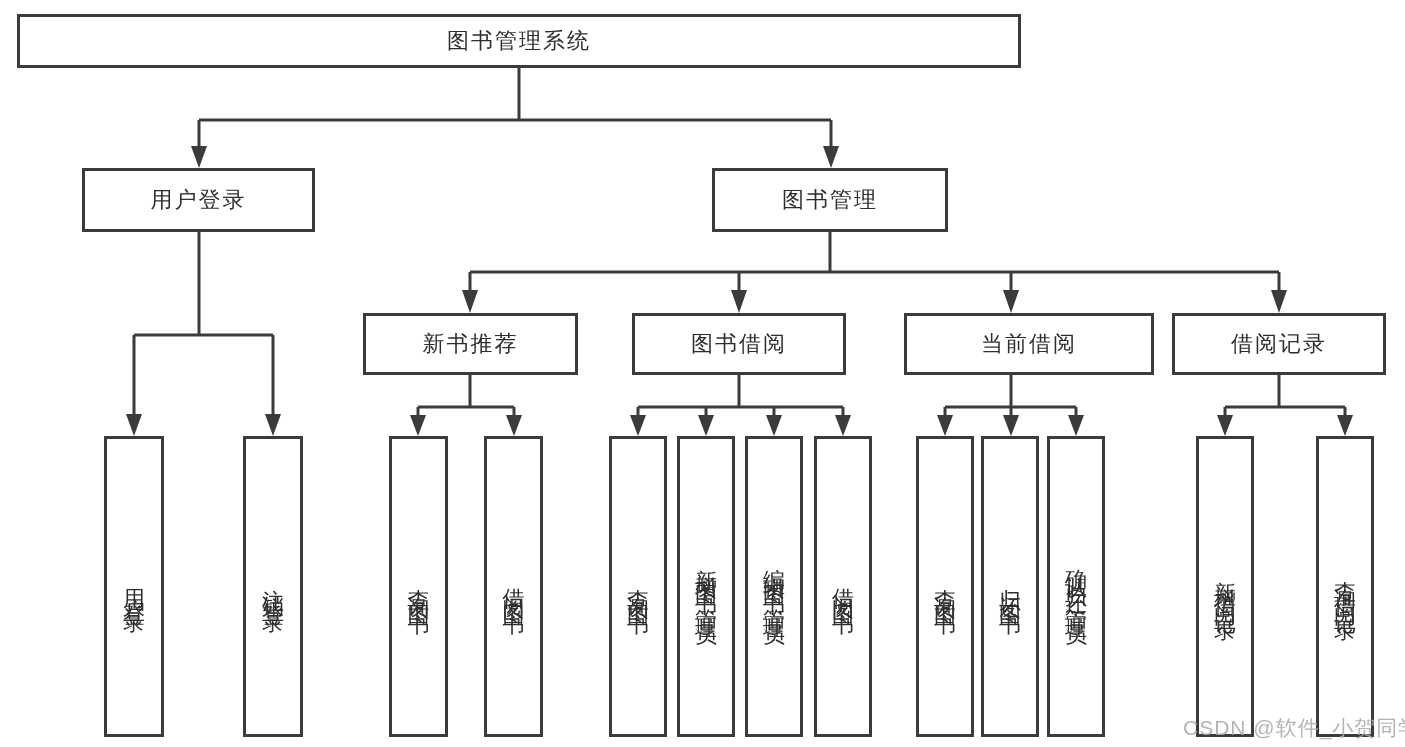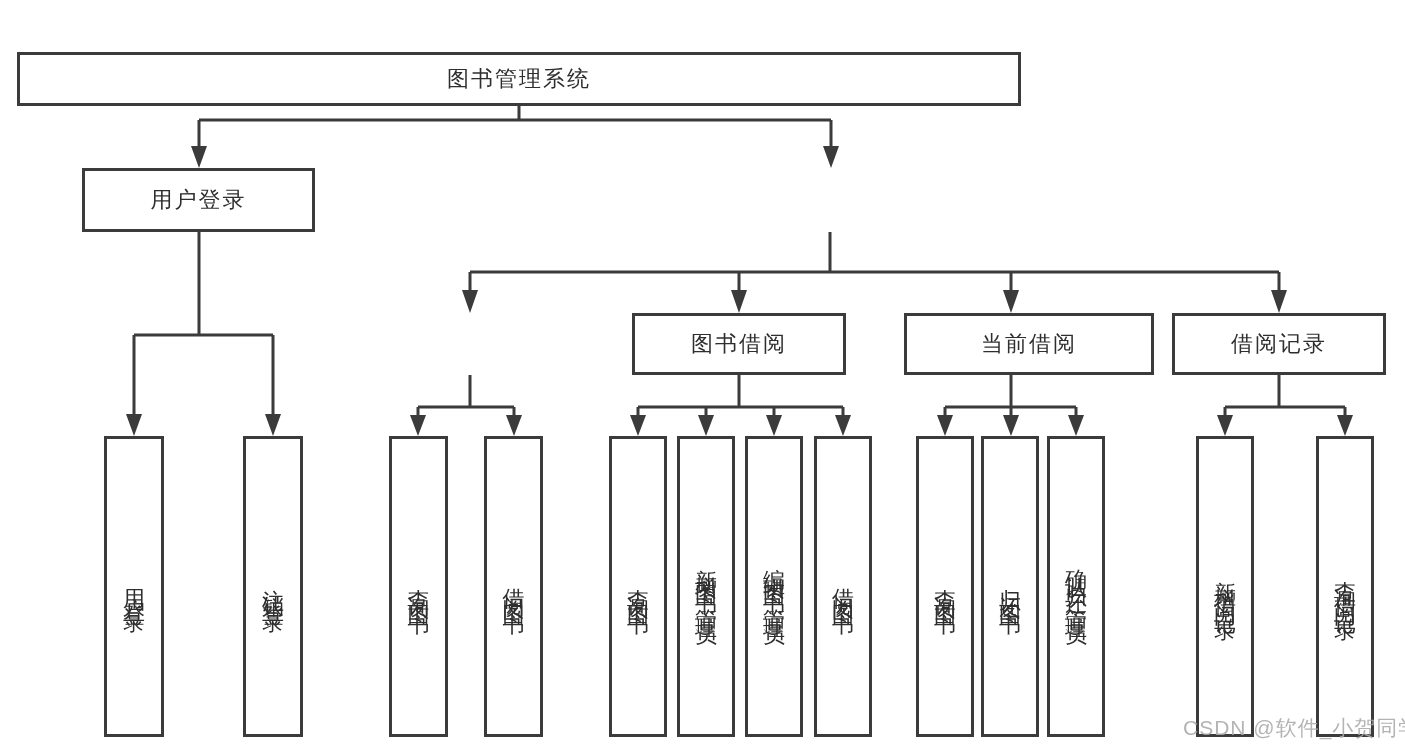--- a/index.html
+++ b/index.html
@@ -71,28 +71,34 @@
       <path d="M191 146 L207 146 L199 168 Z M823 146 L839 146 L831 168 Z"></path>
       <path d="M126 414 L142 414 L134 436 Z M265 414 L281 414 L273 436 Z"></path>
       <path d="M462 290 L478 290 L470 313 Z M731 290 L747 290 L739 313 Z M1003 290 L1019 290 L1011 313 Z M1271 290 L1287 290 L1279 313 Z"></path>
       <path d="M410 415 L426 415 L418 436 Z M506 415 L522 415 L514 436 Z"></path>
       <path d="M630 415 L646 415 L638 436 Z M698 415 L714 415 L706 436 Z M766 415 L782 415 L774 436 Z M835 415 L851 415 L843 436 Z"></path>
       <path d="M937 415 L953 415 L945 436 Z M1003 415 L1019 415 L1011 436 Z M1068 415 L1084 415 L1076 436 Z"></path>
       <path d="M1217 415 L1233 415 L1225 436 Z M1337 415 L1353 415 L1345 436 Z"></path>
     </g>
   </svg>
 
-  <div class="node" style="left:17px; top:14px; width:1004px; height:54px;margin-top:38px;">
+  <div class="node" style="left:17px; top:14px; width:1004px; height:54px;">
     <span class="lbl">图书管理系统</span>
   </div>
 
   <div class="node" style="left:82px; top:168px; width:233px; height:64px;">
     <span class="lbl">用户登录</span>
   </div>
+  <div class="node" style="left:712px; top:168px; width:236px; height:64px;">
+    <span class="lbl">图书管理</span>
+  </div>
 
+  <div class="node" style="left:363px; top:313px; width:215px; height:62px;">
+    <span class="lbl">新书推荐</span>
+  </div>
   <div class="node" style="left:632px; top:313px; width:214px; height:62px;">
     <span class="lbl">图书借阅</span>
   </div>
   <div class="node" style="left:904px; top:313px; width:250px; height:62px;">
     <span class="lbl">当前借阅</span>
   </div>
   <div class="node" style="left:1172px; top:313px; width:214px; height:62px;">
     <span class="lbl">借阅记录</span>
   </div>
 

